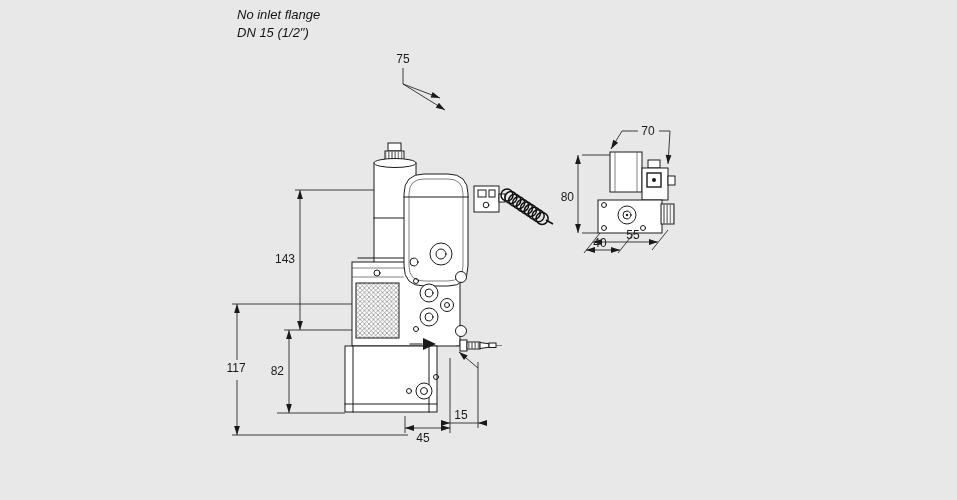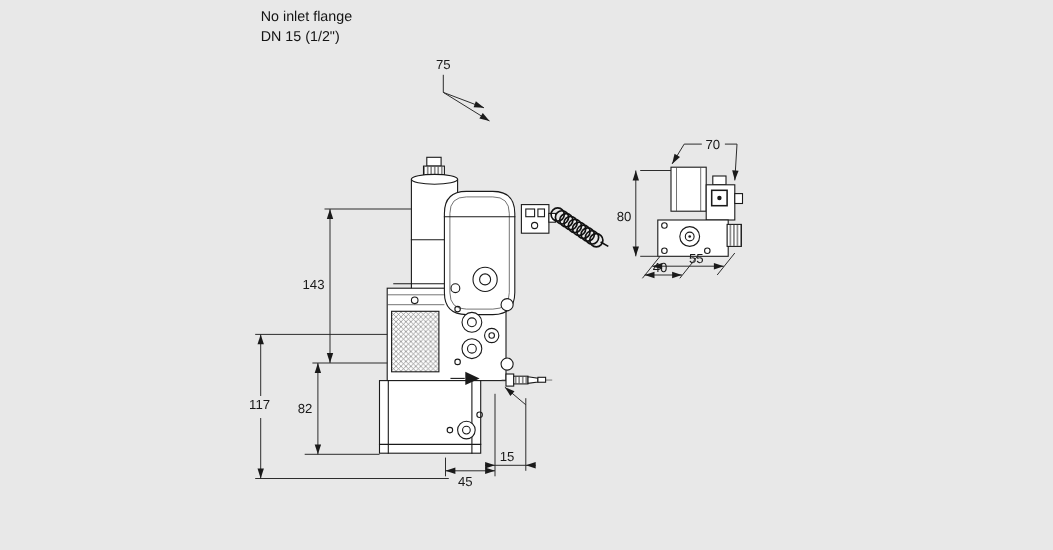--- a/index.html
+++ b/index.html
@@ -6,21 +6,21 @@
   body{
     width:957px;height:500px;
     background:#e8e8e8;
     font-family:"Liberation Sans", sans-serif;
     position:relative;
     overflow:hidden;
   }
   .canvas{position:absolute;inset:0;}
   .header{
     position:absolute;left:237px;top:6px;
-    font-size:13px;line-height:18px;color:#141414;
+    font-size:13px;line-height:18px;color:#141414;font-style:italic;
   }
   svg{position:absolute;left:0;top:0;}
   .ln{stroke:#1a1a1a;stroke-width:1;fill:none;stroke-linecap:square;}
   .fw{stroke:#1a1a1a;stroke-width:1;fill:#ffffff;}
   .thin{stroke:#4a4a4a;stroke-width:0.7;fill:none;}
   .dim{stroke:#2a2a2a;stroke-width:0.9;fill:none;}
   .dimtxt{font:12px "Liberation Sans", sans-serif;fill:#1a1a1a;}
   .blackfill{fill:#1a1a1a;stroke:none;}
   .coil{stroke:#111;stroke-width:1.5;fill:none;}
   .cl{stroke:#555;stroke-width:0.7;fill:none;stroke-dasharray:7 2 2 2;}

